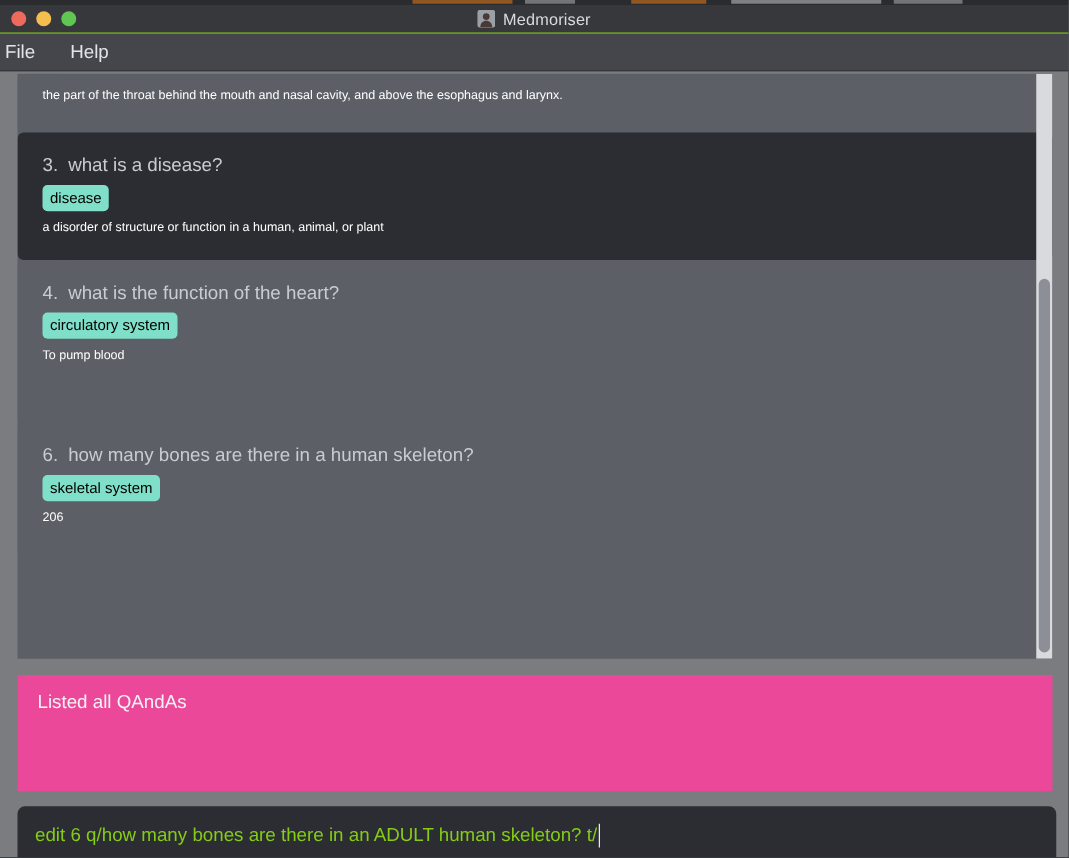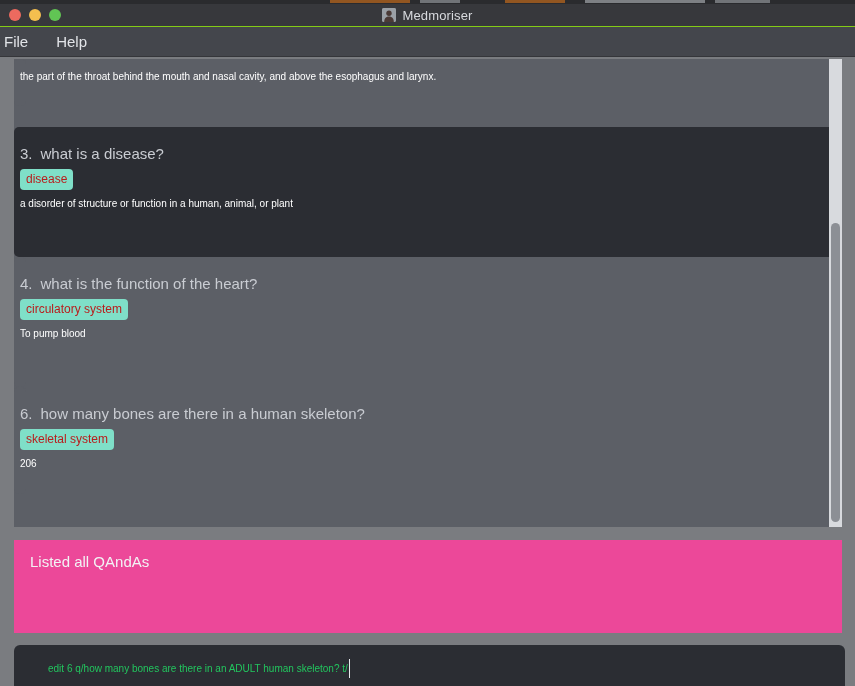--- a/index.html
+++ b/index.html
@@ -123,21 +123,21 @@
     overflow: hidden;
   }
   .list-scroll {
     position: absolute;
     inset: 0;
     overflow: hidden;
   }
   .qa-card {
     position: relative;
     box-sizing: border-box;
-    padding: 0 6px;
+    padding: 0 20px;
     border-radius: 5px;
   }
   .qa-card.dark  { background: #2b2d33; }
   .qa-card.light { background: #5c5f66; }
 
   .qa-clipped {
     padding-top: 9px;
     padding-bottom: 10px;
   }
   .qa-question {
@@ -146,21 +146,21 @@
     padding-top: 18px;
     white-space: nowrap;
   }
   .qa-question .qnum { margin-right: 8px; }
   .qa-tagrow {
     margin-top: 7px;
   }
   .qa-tag {
     display: inline-block;
     background: #7fdfc8;
-    color: #b91c1c;
+    color: #000000;
     font-size: 12px;
     line-height: 1;
     padding: 4px 6px 5px 6px;
     border-radius: 4px;
     white-space: nowrap;
   }
   .qa-answer {
     color: #ffffff;
     font-size: 10px;
     margin-top: 8px;
@@ -211,24 +211,23 @@
     height: 46px;
     background: #2b2d33;
     border-radius: 6px;
     box-sizing: border-box;
     padding: 0 14px;
     display: flex;
     align-items: center;
     overflow: hidden;
   }
   .command-text {
-    color: #22c55e;
-    font-size: 10px;
-    white-space: nowrap;
-    margin-left: 20px;
+    color: #84cc16;
+    font-size: 15px;
+    white-space: nowrap;
   }
   .caret {
     display: inline-block;
     width: 1px;
     height: 19px;
     background: #e8eaed;
     margin-left: 1px;
     vertical-align: -4px;
   }
 </style>
@@ -268,21 +267,21 @@
     <span class="menu-item">Help</span>
   </div>
 
   <div class="list-panel">
     <div class="list-scroll">
 
       <div class="qa-card light qa-clipped" style="height:47px;margin-top:0;">
         <div class="qa-answer" style="margin-top:3px;">the part of the throat behind the mouth and nasal cavity, and above the esophagus and larynx.</div>
       </div>
 
-      <div class="qa-card dark" style="height:130px;margin-top:21px;">
+      <div class="qa-card dark" style="height:102px;">
         <div class="qa-question">
           <span class="qnum">3.</span><span>what is a disease?</span>
         </div>
         <div class="qa-tagrow">
           <span class="qa-tag">disease</span>
         </div>
         <div class="qa-answer">a disorder of structure or function in a human, animal, or plant</div>
       </div>
 
       <div class="qa-card light" style="height:130px;">

